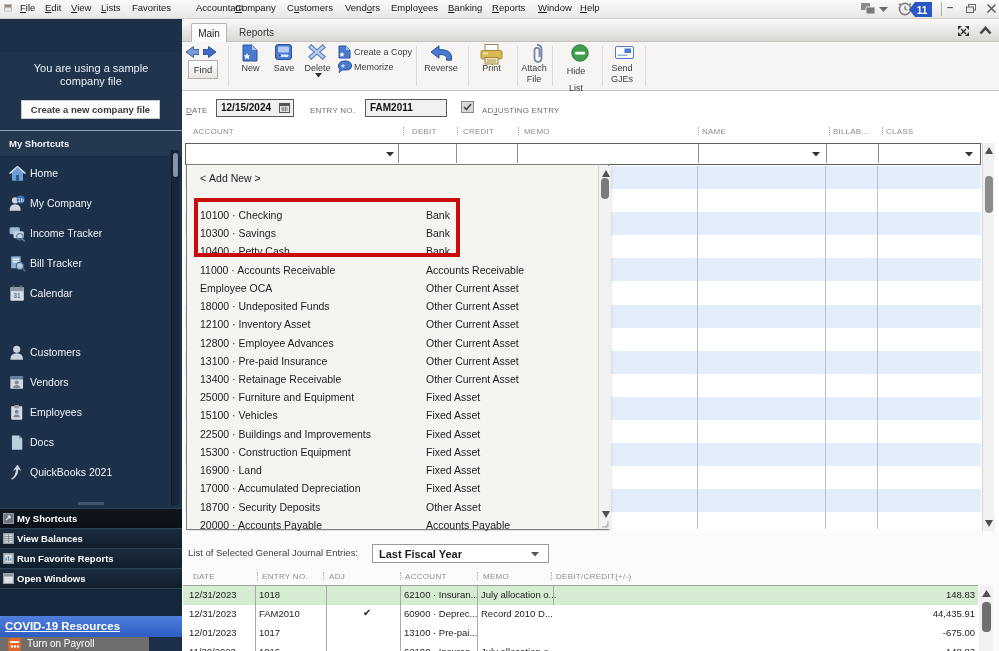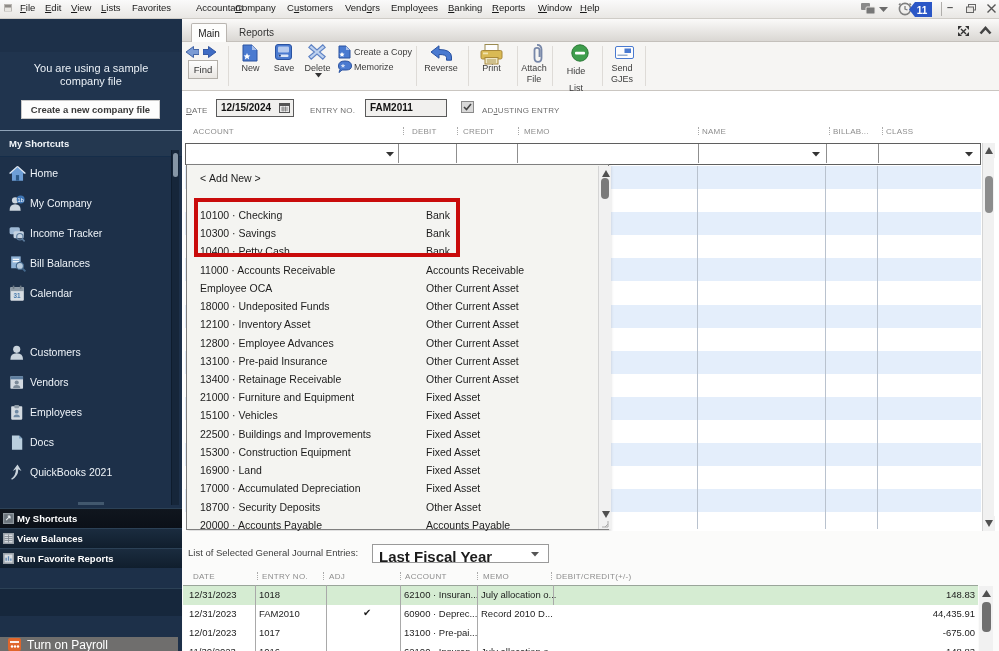--- a/index.html
+++ b/index.html
@@ -26,21 +26,21 @@
 .sideitem .lbl { position:absolute; left:30px; top:9px; }
 .sideitem svg { position:absolute; left:8px; top:6px; }
 #sidescroll { position:absolute; left:171px; top:131px; width:8px; height:355px; background:#16263a; border-left:1px solid #0e1c2d; }
 #sidethumb { position:absolute; left:173px; top:134px; width:5px; height:24px; background:#8595a5; border-radius:3px; }
 
 .bnav { position:absolute; left:0; width:182px; height:20px; color:#fff; font-size:9.5px; font-weight:bold; border-top:1px solid #2c4156; }
 .bnav .lbl { position:absolute; left:17px; top:4px; }
 .bnav svg { position:absolute; left:3px; top:4px; width:11px; height:11px; }
 #covid { position:absolute; left:0; top:597px; width:182px; height:21px; background:linear-gradient(#4f7edb,#2d5dc4); color:#fff; font-size:11.5px; font-weight:bold; }
 #covid span { position:absolute; left:5px; top:4px; text-decoration:underline; }
-#payroll { position:absolute; left:0; top:618px; width:178px; height:14px; background:#6f6e6d; color:#fff; font-size:12px; }
+#payroll { position:absolute; left:0; top:618px; width:149px; height:14px; background:#6f6e6d; color:#fff; font-size:10px; }
 
 #main { position:absolute; left:182px; top:19px; width:817px; height:632px; background:#fff; }
 #tabrow { position:absolute; left:0; top:0; width:817px; height:23px; background:linear-gradient(#fbfaf9,#dad7d3); border-bottom:1px solid #c4c0bb; }
 #tabmain { position:absolute; left:9px; top:4px; width:36px; height:19px; background:#fdfdfc; border:1px solid #b9b5b0; border-bottom:none; text-align:center; font-size:10px; color:#222; line-height:19px; border-radius:2px 2px 0 0; }
 #tabreports { position:absolute; left:57px; top:8px; font-size:10px; color:#333; }
 #toolbar { position:absolute; left:0; top:23px; width:817px; height:49px; background:#f6f5f3; border-bottom:1px solid #cac6c1; }
 .tsep { position:absolute; top:4px; width:1px; height:40px; background:#dedbd7; }
 .tlbl { position:absolute; font-size:9px; color:#3c3c3c; text-align:center; }
 
 #formarea { position:absolute; left:0; top:72px; width:817px; height:560px; background:#fff; }
@@ -156,21 +156,21 @@
           <span class="lbl">Income Tracker</span>
         </div>
 <div class="sideitem" style="top:99px">
           <svg width="19" height="19" viewBox="0 0 24 24">
             <rect x="4" y="3" width="12" height="15" fill="#8fb2d6"></rect>
             <rect x="6" y="6" width="8" height="1.5" fill="#fff"></rect>
             <rect x="6" y="9" width="8" height="1.5" fill="#fff"></rect>
             <circle cx="15" cy="15" r="4.5" fill="#b8cbdd" stroke="#44688c" stroke-width="1.5"></circle>
             <path d="M18.5 18.5 L22 22" stroke="#44688c" stroke-width="2.4"></path>
           </svg>
-          <span class="lbl">Bill Balances</span>
+          <span class="lbl">Bill Tracker</span>
         </div>
 <div class="sideitem" style="top:129px">
           <svg width="19" height="19" viewBox="0 0 24 24">
             <rect x="3" y="4" width="17" height="17" rx="1" fill="#d7dde3"></rect>
             <rect x="3" y="4" width="17" height="5" fill="#8d9aa6"></rect>
             <rect x="6" y="2" width="2" height="4" fill="#6b7884"></rect>
             <rect x="15" y="2" width="2" height="4" fill="#6b7884"></rect>
             <text x="11.5" y="18" font-size="8" fill="#4a7cae" text-anchor="middle" font-weight="bold" font-family="Liberation Sans">31</text>
           </svg>
           <span class="lbl">Calendar</span>
@@ -238,21 +238,32 @@
     <span class="lbl">Run Favorite Reports</span>
   </div>
   <div class="bnav" style="top:509px;background:linear-gradient(#1b2c3f,#101e2d);">
     <svg viewBox="0 0 14 14">
           <rect x="0" y="0" width="14" height="14" fill="#99a1a8"></rect>
           <rect x="2" y="2" width="10" height="10" fill="#d7dce0"></rect>
           <path d="M2 4.5 L12 4.5 M2 7 L12 7 M2 9.5 L12 9.5 M7 2 L7 12" stroke="#7a828a" stroke-width="1"></path>
         </svg>
     <span class="lbl">View Balances</span>
   </div>
+  <div class="bnav" style="top:549px;background:linear-gradient(#1b2c3f,#101e2d);">
+    <svg viewBox="0 0 14 14">
+          <rect x="0" y="0" width="14" height="14" fill="#99a1a8"></rect>
+          <rect x="1.5" y="1.5" width="11" height="11" fill="#dfe3e6"></rect>
+          <rect x="1.5" y="1.5" width="11" height="3" fill="#8a929a"></rect>
+        </svg>
+    <span class="lbl">Open Windows</span>
+  </div>
   <div class="abs" style="left:0;top:569px;width:182px;height:28px;background:#16273c;border-top:1px solid #2c4156"></div>
+  <div id="covid">
+        <span>COVID-19 Resources</span>
+      </div>
   <div id="payroll">
     <svg class="abs" style="left:8px;top:1px" width="13" height="13">
           <rect x="0" y="0" width="13" height="13" rx="2" fill="#e0662b"></rect>
           <rect x="2" y="3" width="9" height="2" fill="#fff" opacity="0.9"></rect>
           <circle cx="4" cy="8.5" r="1.2" fill="#fff"></circle>
           <circle cx="7" cy="8.5" r="1.2" fill="#fff"></circle>
           <circle cx="10" cy="8.5" r="1.2" fill="#fff"></circle>
         </svg>
     <span class="abs" style="left:27px;top:1px">Turn on Payroll</span>
   </div>
@@ -449,21 +460,21 @@
 <div class="ditem" style="top:135px">18000 · Undeposited Funds</div>
 <div class="dtype" style="top:135px">Other Current Asset</div>
 <div class="ditem" style="top:153px">12100 · Inventory Asset</div>
 <div class="dtype" style="top:153px">Other Current Asset</div>
 <div class="ditem" style="top:172px">12800 · Employee Advances</div>
 <div class="dtype" style="top:172px">Other Current Asset</div>
 <div class="ditem" style="top:190px">13100 · Pre-paid Insurance</div>
 <div class="dtype" style="top:190px">Other Current Asset</div>
 <div class="ditem" style="top:208px">13400 · Retainage Receivable</div>
 <div class="dtype" style="top:208px">Other Current Asset</div>
-<div class="ditem" style="top:226px">21000 · Furniture and Equipment</div>
+<div class="ditem" style="top:226px">25000 · Furniture and Equipment</div>
 <div class="dtype" style="top:226px">Fixed Asset</div>
 <div class="ditem" style="top:244px">15100 · Vehicles</div>
 <div class="dtype" style="top:244px">Fixed Asset</div>
 <div class="ditem" style="top:263px">22500 · Buildings and Improvements</div>
 <div class="dtype" style="top:263px">Fixed Asset</div>
 <div class="ditem" style="top:281px">15300 · Construction Equipment</div>
 <div class="dtype" style="top:281px">Fixed Asset</div>
 <div class="ditem" style="top:299px">16900 · Land</div>
 <div class="dtype" style="top:299px">Fixed Asset</div>
 <div class="ditem" style="top:317px">17000 · Accumulated Depreciation</div>
@@ -482,21 +493,21 @@
               <path d="M4 7 L8 0 L0 0 Z" fill="#505050"></path>
             </svg>
 </div>
 <svg class="abs" style="left:414px;top:355px" width="8" height="8">
             <path d="M7 1 L7 7 L1 7 M7 4 L4 7" stroke="#aaa" stroke-width="1" fill="none"></path>
           </svg>
 </div>
 <div id="bottompanel">
 <div class="btext" style="left:6px;top:16px;color:#3e3e3e;font-size:9.5px">List of Selected General Journal Entries:</div>
 <div class="abs" style="left:190px;top:13px;width:177px;height:19px;background:#fff;border:1px solid #9a9a9a">
-            <div class="btext" style="left:6px;top:3px;font-weight:bold;font-size:15px">Last Fiscal Year</div>
+            <div class="btext" style="left:6px;top:3px;font-weight:bold;font-size:11px">Last Fiscal Year</div>
             <svg class="abs" style="left:158px;top:7px" width="8" height="5">
               <path d="M0 0 L8 0 L4 4.5 Z" fill="#555"></path>
             </svg>
           </div>
 <div class="bhead" style="left:11px;top:41px">DATE</div>
 <div class="bhead" style="left:80px;top:41px">ENTRY NO.</div>
 <div class="bhead" style="left:147px;top:41px">ADJ</div>
 <div class="bhead" style="left:223px;top:41px">ACCOUNT</div>
 <div class="bhead" style="left:301px;top:41px">MEMO</div>
 <div class="bhead" style="left:374px;top:41px">DEBIT/CREDIT(+/-)</div>

